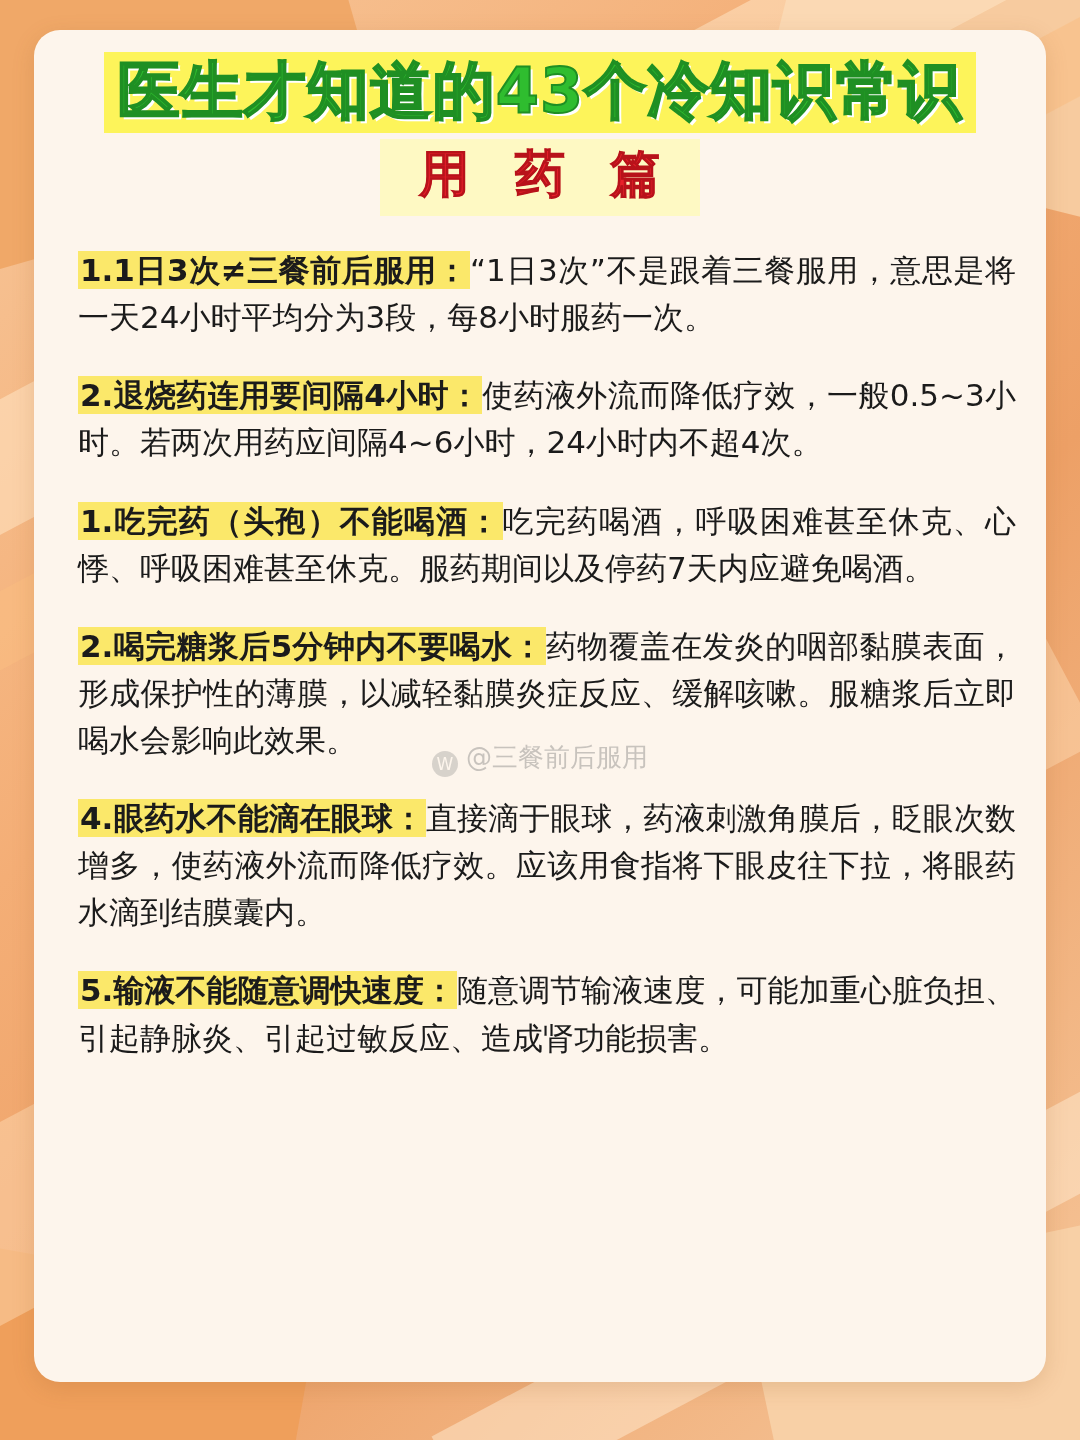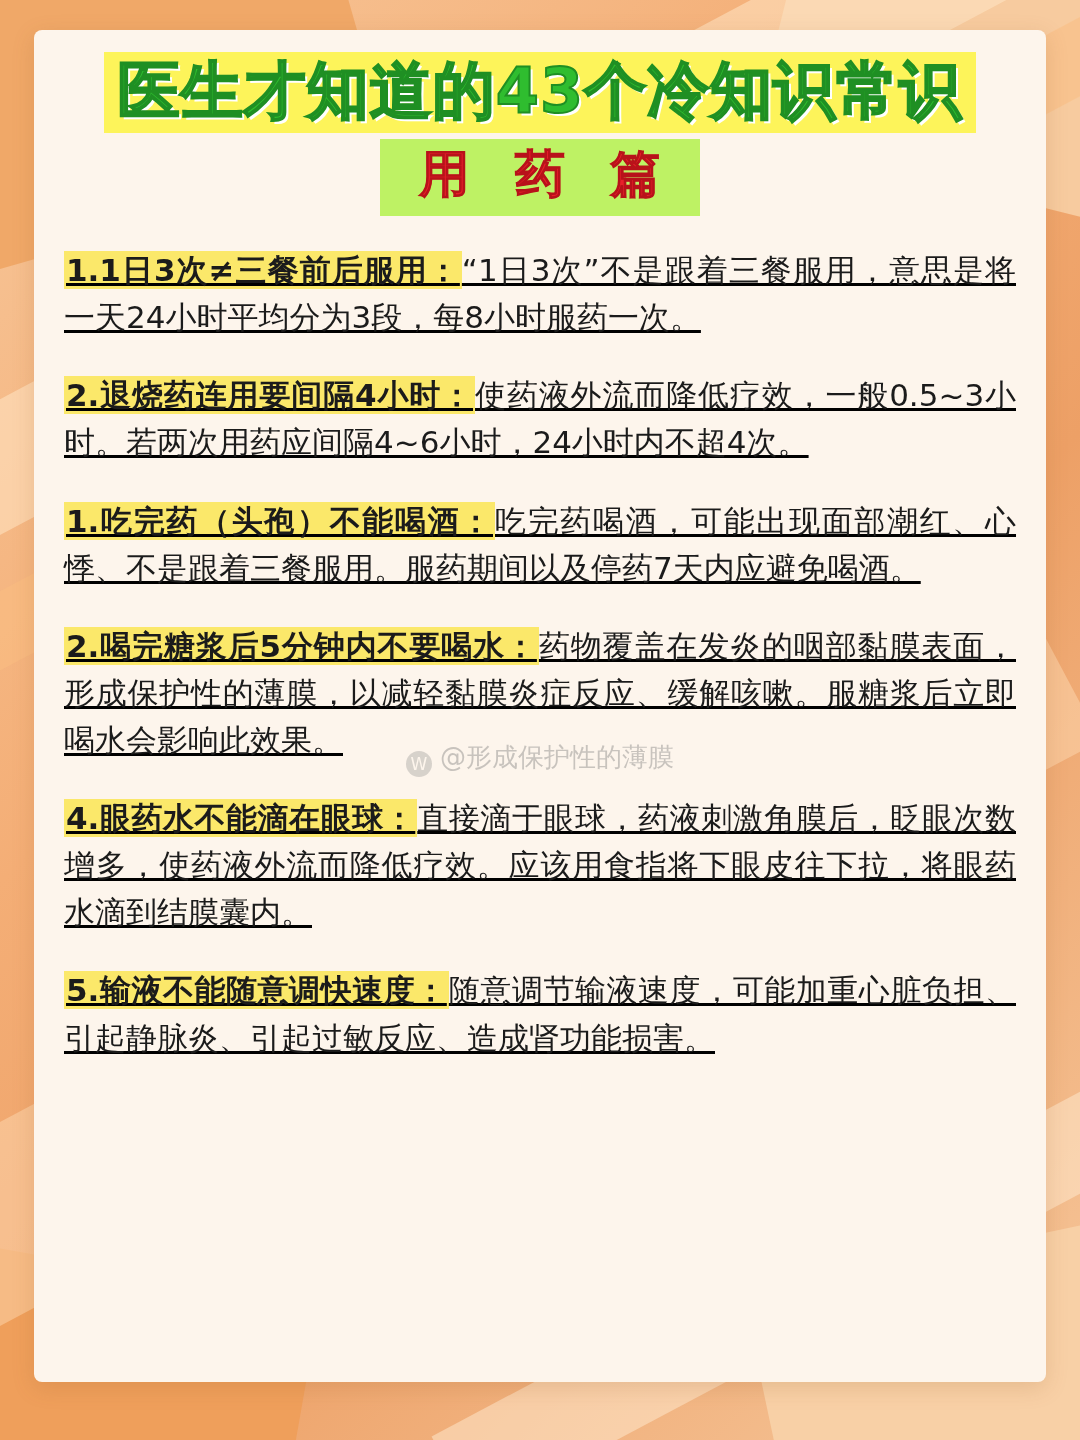--- a/index.html
+++ b/index.html
@@ -49,21 +49,21 @@
   }
 
   
   #card {
     position: absolute;
     left: 34px;
     top: 30px;
     width: 1012px;
     height: 1352px;
     background: #fdf5ec;
-    border-radius: 8px;
+    border-radius: 26px;
     box-shadow: 0 6px 22px rgba(150, 90, 40, 0.18);
     overflow: hidden;
   }
 
   
   .title-wrap {
     text-align: center;
     padding-top: 22px;
   }
   .main-title {
@@ -83,31 +83,30 @@
   .sub-title-wrap {
     text-align: center;
     margin-top: 6px;
   }
   .sub-title {
     display: inline-block;
     font-family: "DejaVu Sans", "Liberation Sans", sans-serif;
     font-size: 50px;
     font-weight: 900;
     color: #e8202a;
-    background: #bef264;
+    background: #fef9c3;
     padding: 2px 26px 8px 26px;
     letter-spacing: 14px;
     text-indent: 14px;
     -webkit-text-stroke: 1px #b8121a;
   }
 
   
   .items {
-    margin: 16px 30px 0 30px;
-    text-decoration: underline;
+    margin: 16px 30px 0 44px;
   }
   .item {
     font-size: 31px;
     line-height: 1.52;
     color: #1b1b1b;
     margin-bottom: 7px;
     text-align: justify;
     font-family: "DejaVu Sans", "Liberation Sans", sans-serif;
   }
   .item .hl {
@@ -174,35 +173,35 @@
 
     <p class="item">
       <span class="hl">1.1日3次≠三餐前后服用：</span><span class="body">“1日3次”不是跟着三餐服用，意思是将一天24小时平均分为3段，每8小时服药一次。</span>
     </p>
 
     <p class="item">
       <span class="hl">2.退烧药连用要间隔4小时：</span><span class="body">使药液外流而降低疗效，一般0.5~3小时。若两次用药应间隔4~6小时，24小时内不超4次。</span>
     </p>
 
     <p class="item">
-      <span class="hl">1.吃完药（头孢）不能喝酒：</span><span class="body">吃完药喝酒，可能出现面部潮红、心悸、不是跟着三餐服用。服药期间以及停药7天内应避免喝酒。</span>
+      <span class="hl">1.吃完药（头孢）不能喝酒：</span><span class="body">吃完药喝酒，呼吸困难甚至休克、心悸、呼吸困难甚至休克。服药期间以及停药7天内应避免喝酒。</span>
     </p>
 
     <p class="item">
       <span class="hl">2.喝完糖浆后5分钟内不要喝水：</span><span class="body">药物覆盖在发炎的咽部黏膜表面，形成保护性的薄膜，以减轻黏膜炎症反应、缓解咳嗽。服糖浆后立即喝水会影响此效果。</span>
     </p>
 
 
     <p class="item">
       <span class="hl">4.眼药水不能滴在眼球：</span><span class="body">直接滴于眼球，药液刺激角膜后，眨眼次数增多，使药液外流而降低疗效。应该用食指将下眼皮往下拉，将眼药水滴到结膜囊内。</span>
     </p>
 
     <p class="item">
       <span class="hl">5.输液不能随意调快速度：</span><span class="body">随意调节输液速度，可能加重心脏负担、引起静脉炎、引起过敏反应、造成肾功能损害。</span>
     </p>
 
   </div>
 
   <div id="watermark">
-    <span class="wb">W</span><span>@形成保护性的薄膜</span>
+    <span class="wb">W</span><span>@三餐前后服用</span>
   </div>
 
 </div>
 
 </body></html>

